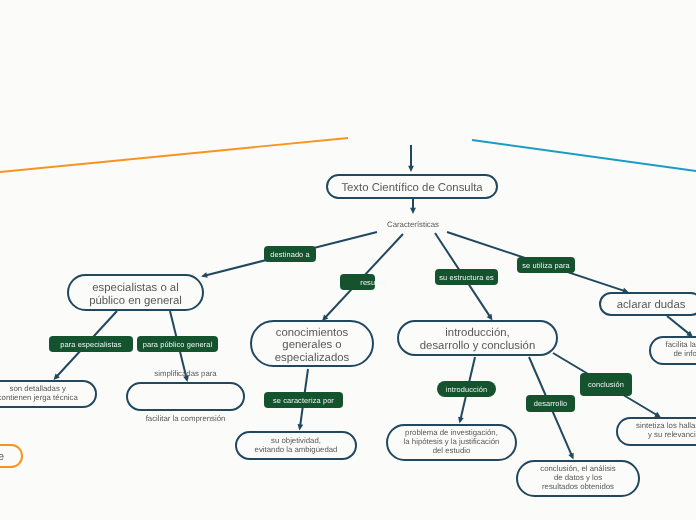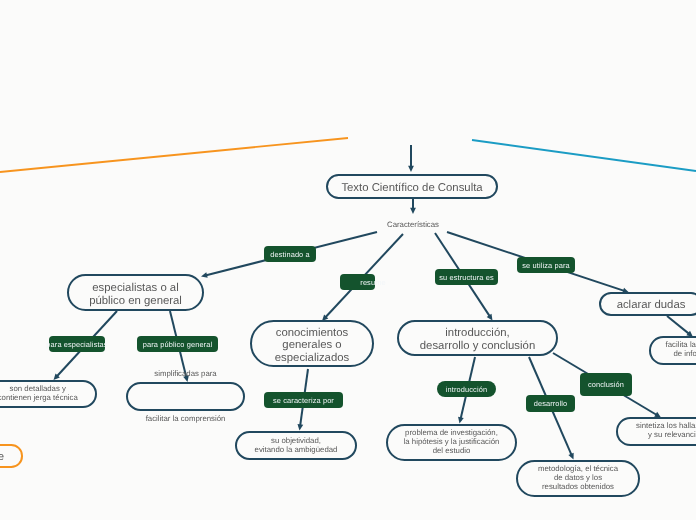--- a/index.html
+++ b/index.html
@@ -114,39 +114,39 @@
     <div class="node" style="left: 235px; top: 431px; width: 122px; height: 29px; border-radius: 14.5px; font-size: 7.8px; line-height: 8.8px;">
       <div style="transform: translateY(0px);">su objetividad,</div>
       <div style="transform: translateY(0px);">evitando la ambigüedad</div>
     </div>
     <div class="node" style="left: 386px; top: 424px; width: 131px; height: 37px; border-radius: 18.5px; font-size: 7.8px; line-height: 8.8px; text-align: center;">
       <div style="transform: translateY(0px);">problema de investigación,</div>
       <div style="transform: translateY(0px);">la hipótesis y la justificación</div>
       <div style="transform: translateY(0px);">del estudio</div>
     </div>
     <div class="node" style="left: 516px; top: 460px; width: 124px; height: 37px; border-radius: 18.5px; font-size: 7.8px; line-height: 8.8px;">
-      <div style="transform: translateY(0px);">metodología, el técnica</div>
+      <div style="transform: translateY(0px);">conclusión, el análisis</div>
       <div style="transform: translateY(0px);">de datos y los</div>
       <div style="transform: translateY(0px);">resultados obtenidos</div>
     </div>
     <div class="node" style="left: 616px; top: 417px; width: 116px; height: 28.5px; border-radius: 14.25px; font-size: 7.8px; line-height: 8.8px;">
       <div style="transform: translateY(0px);">sintetiza los hallazgos</div>
       <div style="transform: translateY(0px);">y su relevancia</div>
     </div>
     <div class="node" style="left: 649px; top: 336px; width: 100px; height: 28.5px; border-radius: 14.25px; font-size: 7.8px; line-height: 8.8px;">
       <div style="transform: translateY(0px);">facilita la búsqueda</div>
       <div style="transform: translateY(0px);">de información</div>
     </div>
     <div class="node orange" style="left: -21.5px; top: 444px; width: 43.6px; height: 23.5px; border-radius: 11.75px; font-size: 11.35px; line-height: 13.73px;">
       <div style="transform: translateY(2px);">e</div>
     </div>
     <div class="label" style="left: 264px; top: 246px; width: 52px; height: 16px; font-size: 7.4px;">destinado a</div>
     <div class="label" style="left: 340px; top: 274px; width: 35px; height: 16px; font-size: 7.4px; padding-left: 31px;">resume</div>
     <div class="label" style="left: 435px; top: 269px; width: 63px; height: 16px; font-size: 7.4px;">su estructura es</div>
     <div class="label" style="left: 517px; top: 257px; width: 58px; height: 16px; font-size: 7.4px;">se utiliza para</div>
-    <div class="label" style="left: 49px; top: 336px; width: 56px; height: 16px; font-size: 7.4px;">para especialistas</div>
+    <div class="label" style="left: 49px; top: 336px; width: 84px; height: 16px; font-size: 7.4px;">para especialistas</div>
     <div class="label" style="left: 137px; top: 336px; width: 81px; height: 16px; font-size: 7.4px;">para público general</div>
     <div class="label" style="left: 264px; top: 392px; width: 79px; height: 16px; font-size: 7.4px;">se caracteriza por</div>
     <div class="label" style="left: 437px; top: 381px; width: 59px; height: 16px; font-size: 7.4px; border-radius: 8px;">introducción</div>
     <div class="label" style="left: 526px; top: 395px; width: 49px; height: 17px; font-size: 7.4px;">desarrollo</div>
     <div class="label" style="left: 580px; top: 373px; width: 52px; height: 23px; font-size: 7.4px;">conclusión</div>
     <div class="plain" style="left: 413px; top: 219.5px; font-size: 7.8px;">Características</div>
   </div>
 
 </body></html>

